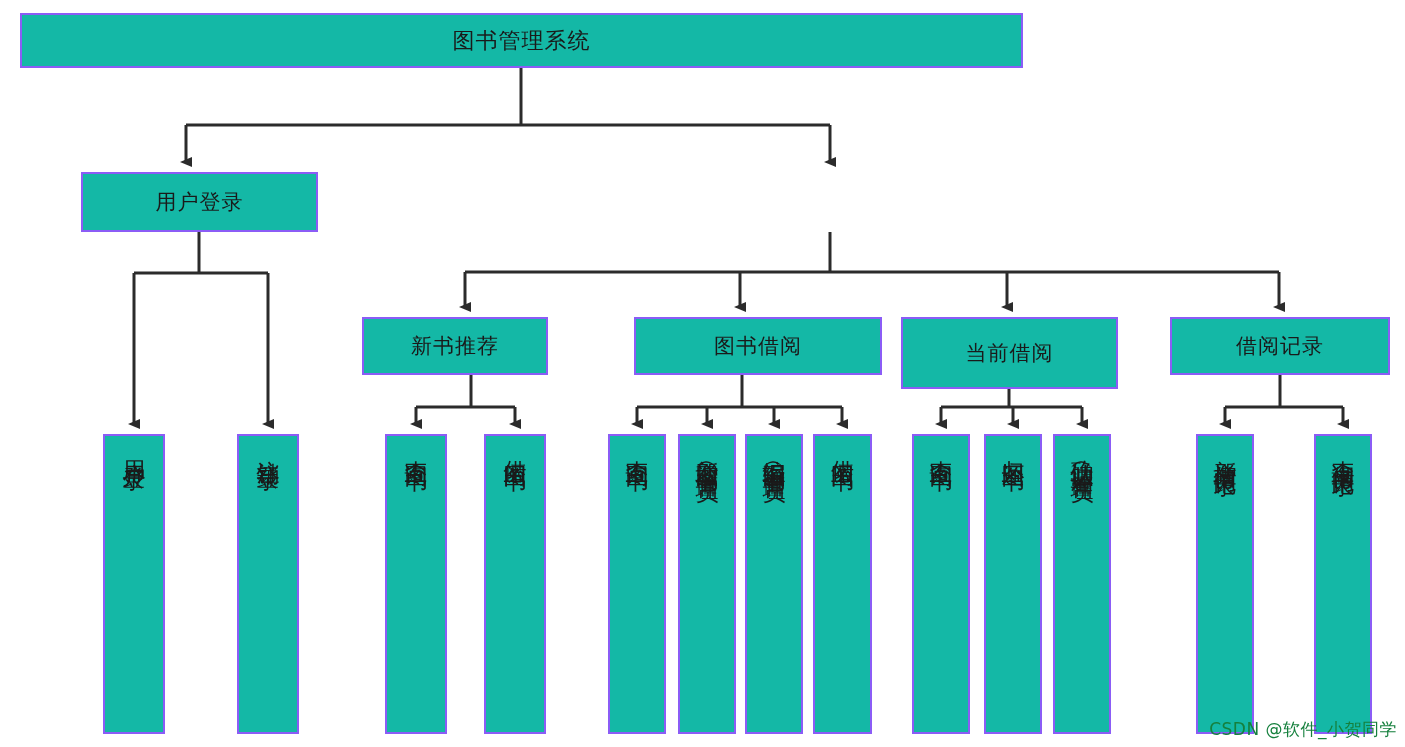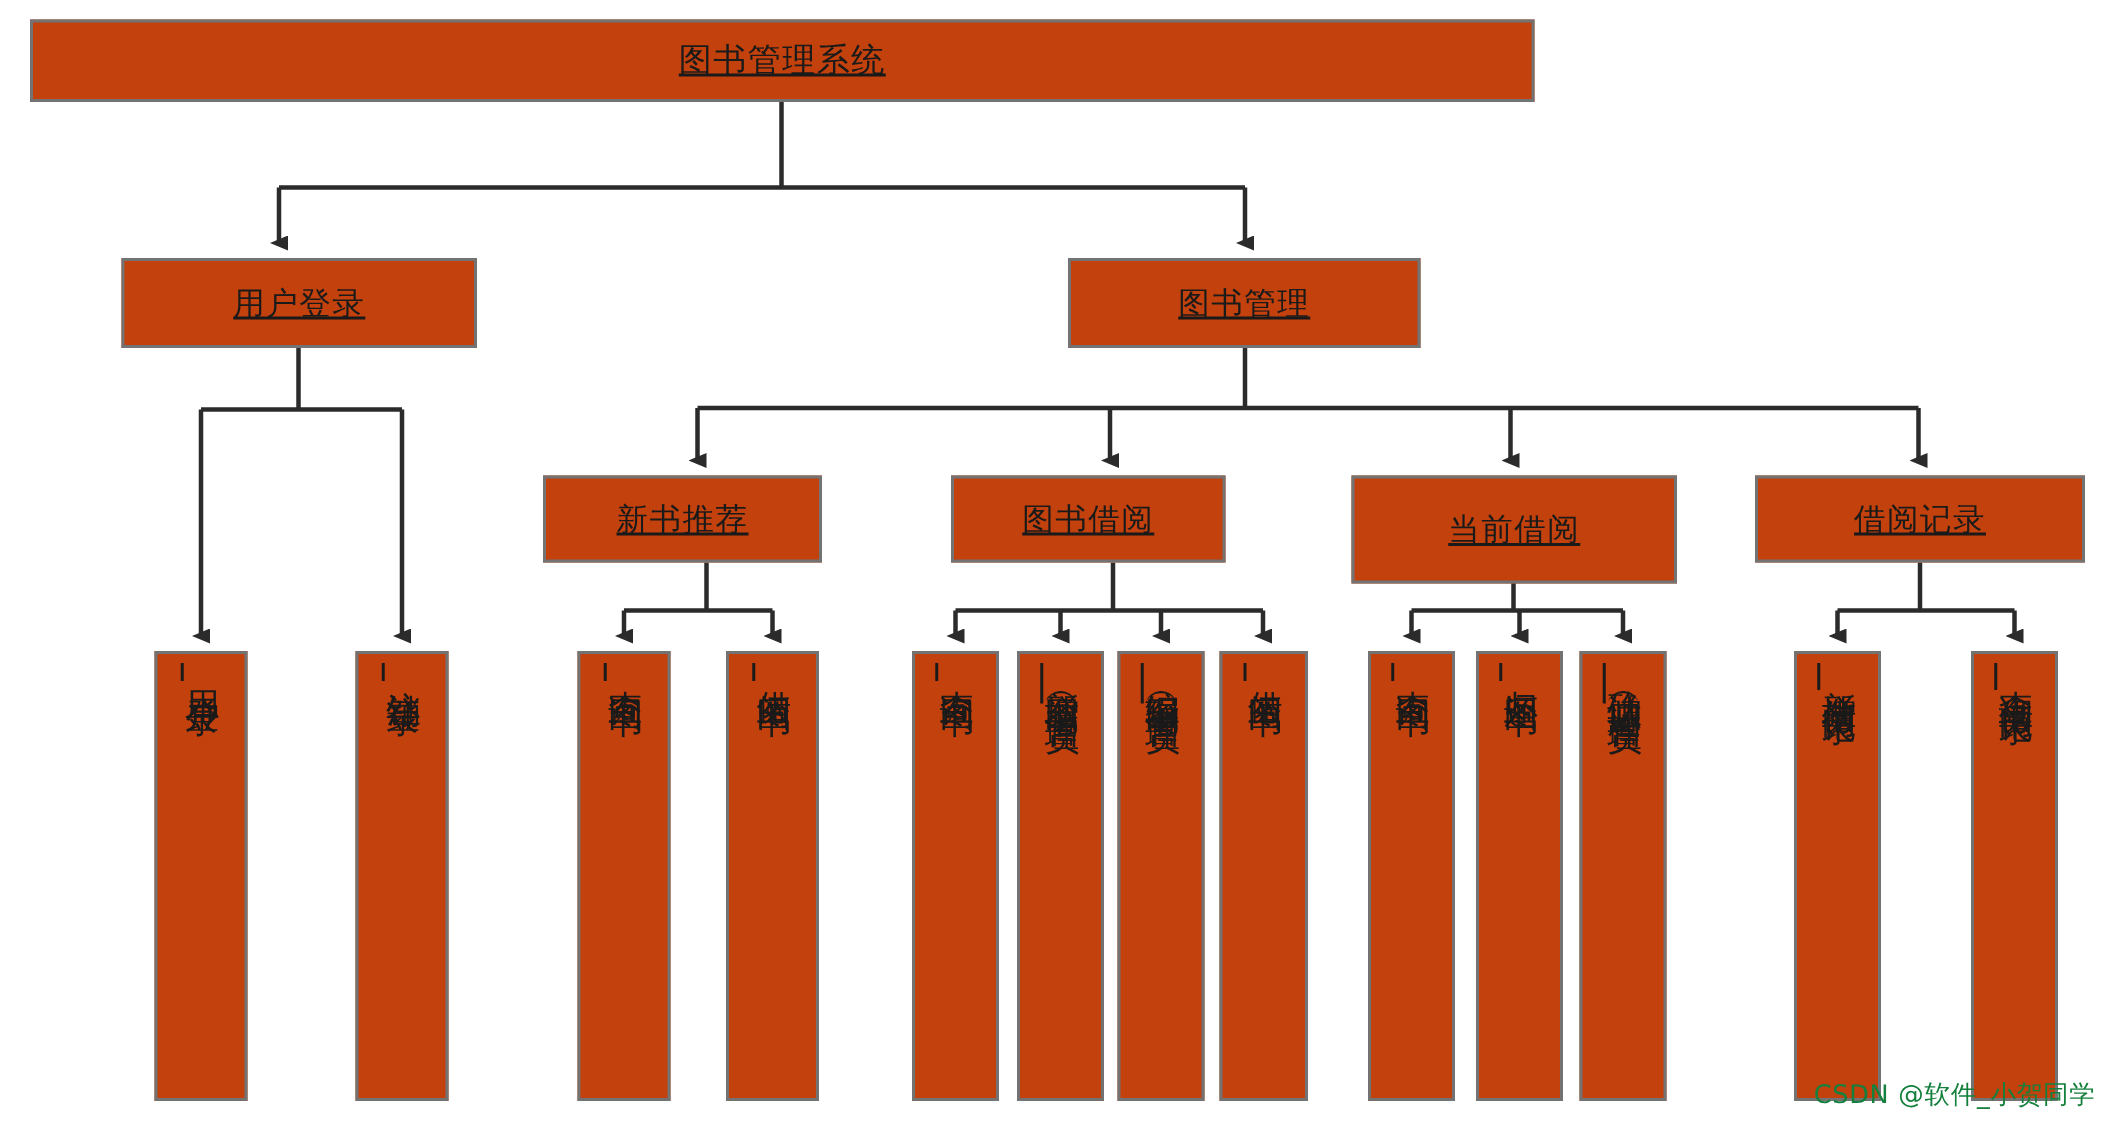--- a/index.html
+++ b/index.html
@@ -23,27 +23,26 @@
     position: absolute;
     top: 0;
     left: 0;
     width: 1405px;
     height: 747px;
     pointer-events: none;
   }
   .node {
     position: absolute;
     box-sizing: border-box;
-    border: 2px solid #737373;
-    background: #c2410c;
+    border: 2px solid #8b5cf6;
+    background: #14b8a6;
     display: flex;
     align-items: center;
     justify-content: center;
     color: #1a1a1a;
-    text-decoration: underline;
   }
   .node .label {
     display: block;
     text-align: center;
     line-height: 1.15;
   }
   
   .node.horiz .label {
     writing-mode: horizontal-tb;
     font-size: 21px;
@@ -131,28 +130,25 @@
     </g>
   </svg>
 
   <div class="node horiz root" style="left:20px; top:13px; width:1003px; height:55px;">
     <span class="label">图书管理系统</span>
   </div>
 
   <div class="node horiz" style="left:81px; top:172px; width:237px; height:60px;">
     <span class="label">用户登录</span>
   </div>
-  <div class="node horiz" style="left:712px; top:172px; width:235px; height:60px;">
-    <span class="label">图书管理</span>
-  </div>
 
   <div class="node horiz" style="left:362px; top:317px; width:186px; height:58px;">
     <span class="label">新书推荐</span>
   </div>
-  <div class="node horiz" style="left:634px; top:317px; width:183px; height:58px;">
+  <div class="node horiz" style="left:634px; top:317px; width:248px; height:58px;">
     <span class="label">图书借阅</span>
   </div>
   <div class="node horiz" style="left:901px; top:317px; width:217px; height:72px;">
     <span class="label">当前借阅</span>
   </div>
   <div class="node horiz" style="left:1170px; top:317px; width:220px; height:58px;">
     <span class="label">借阅记录</span>
   </div>
 
   <div class="node vert" style="left:103px; top:434px; width:62px; height:300px;">

